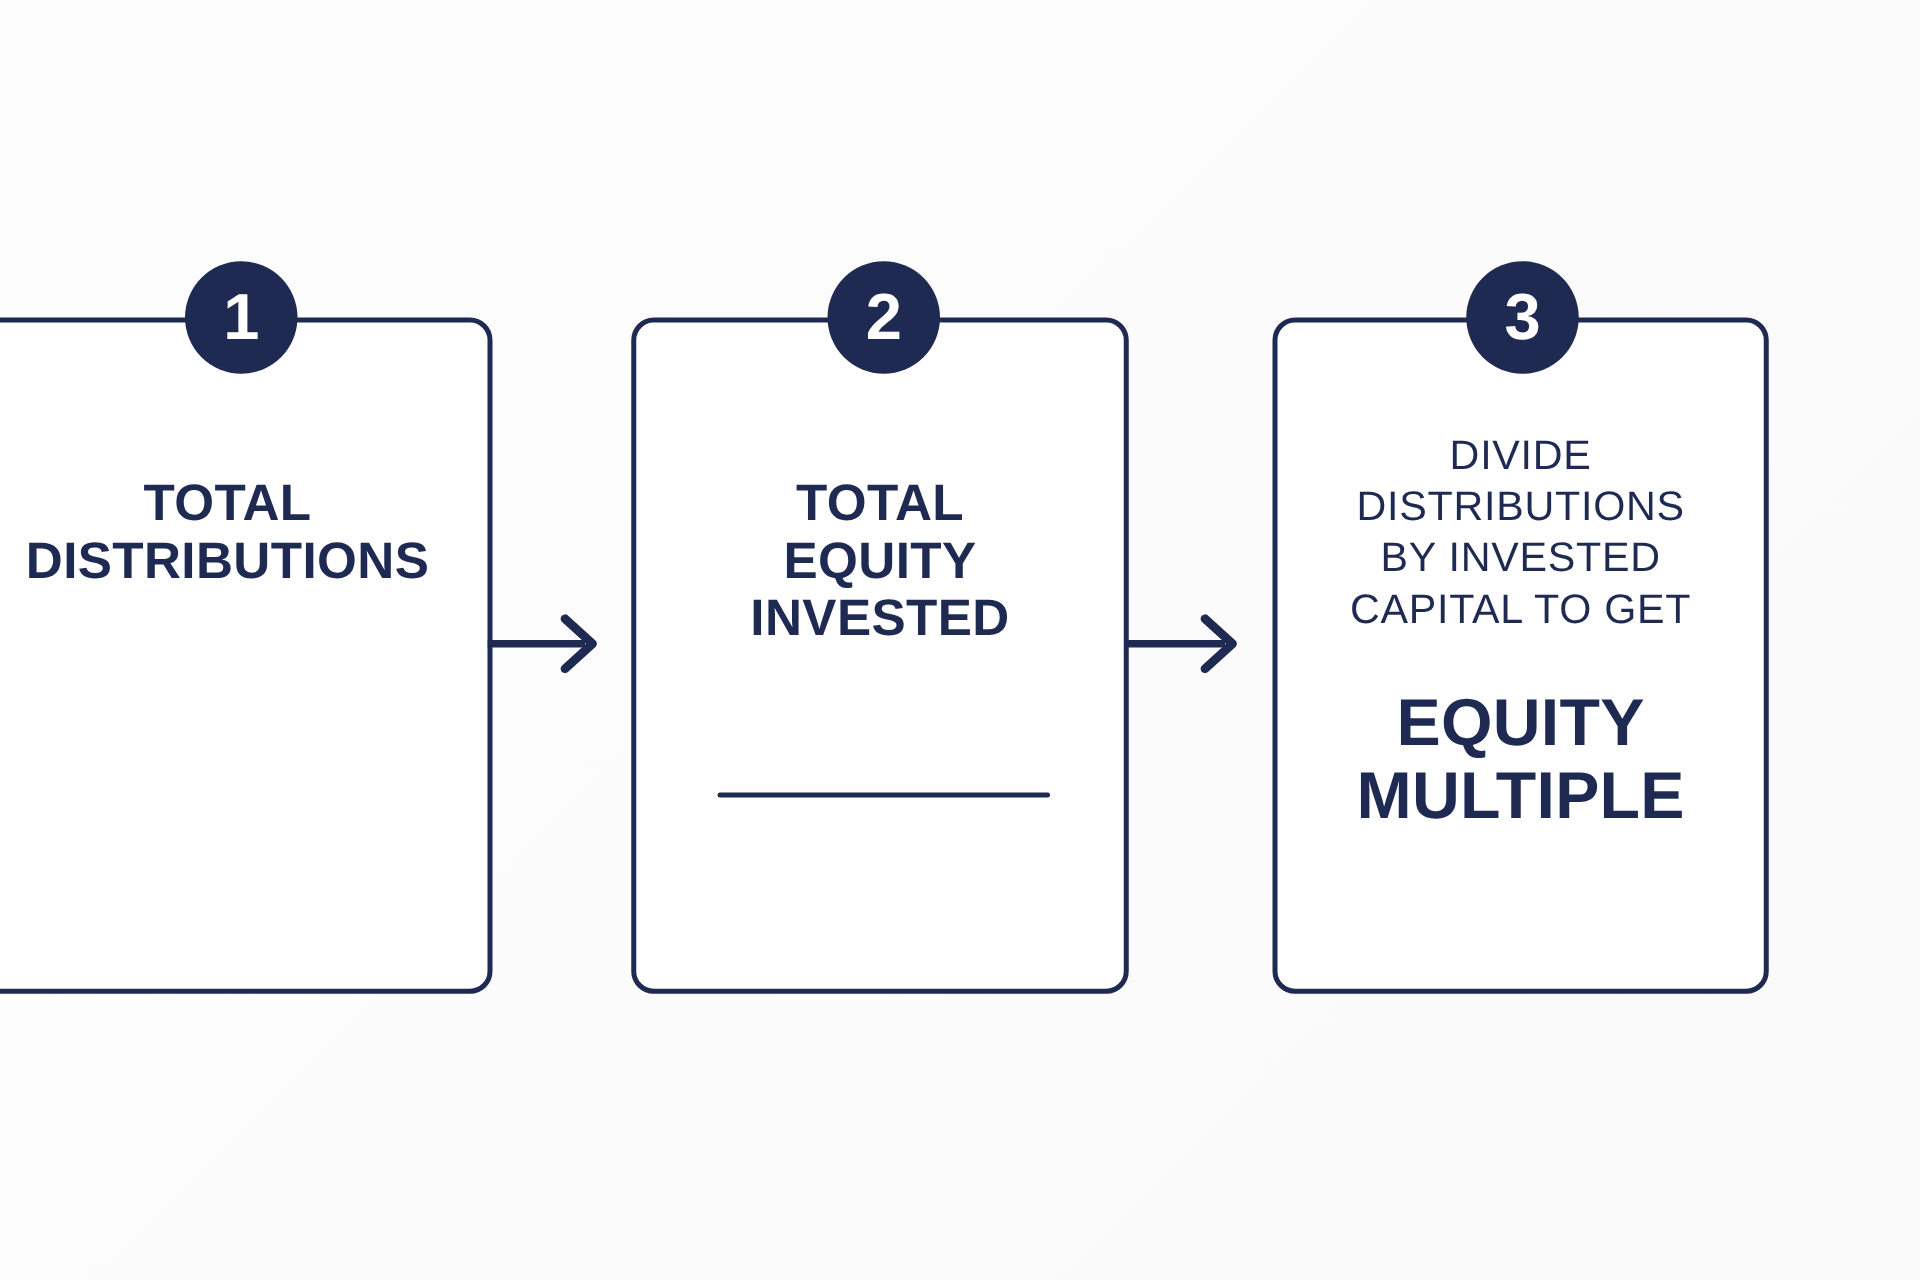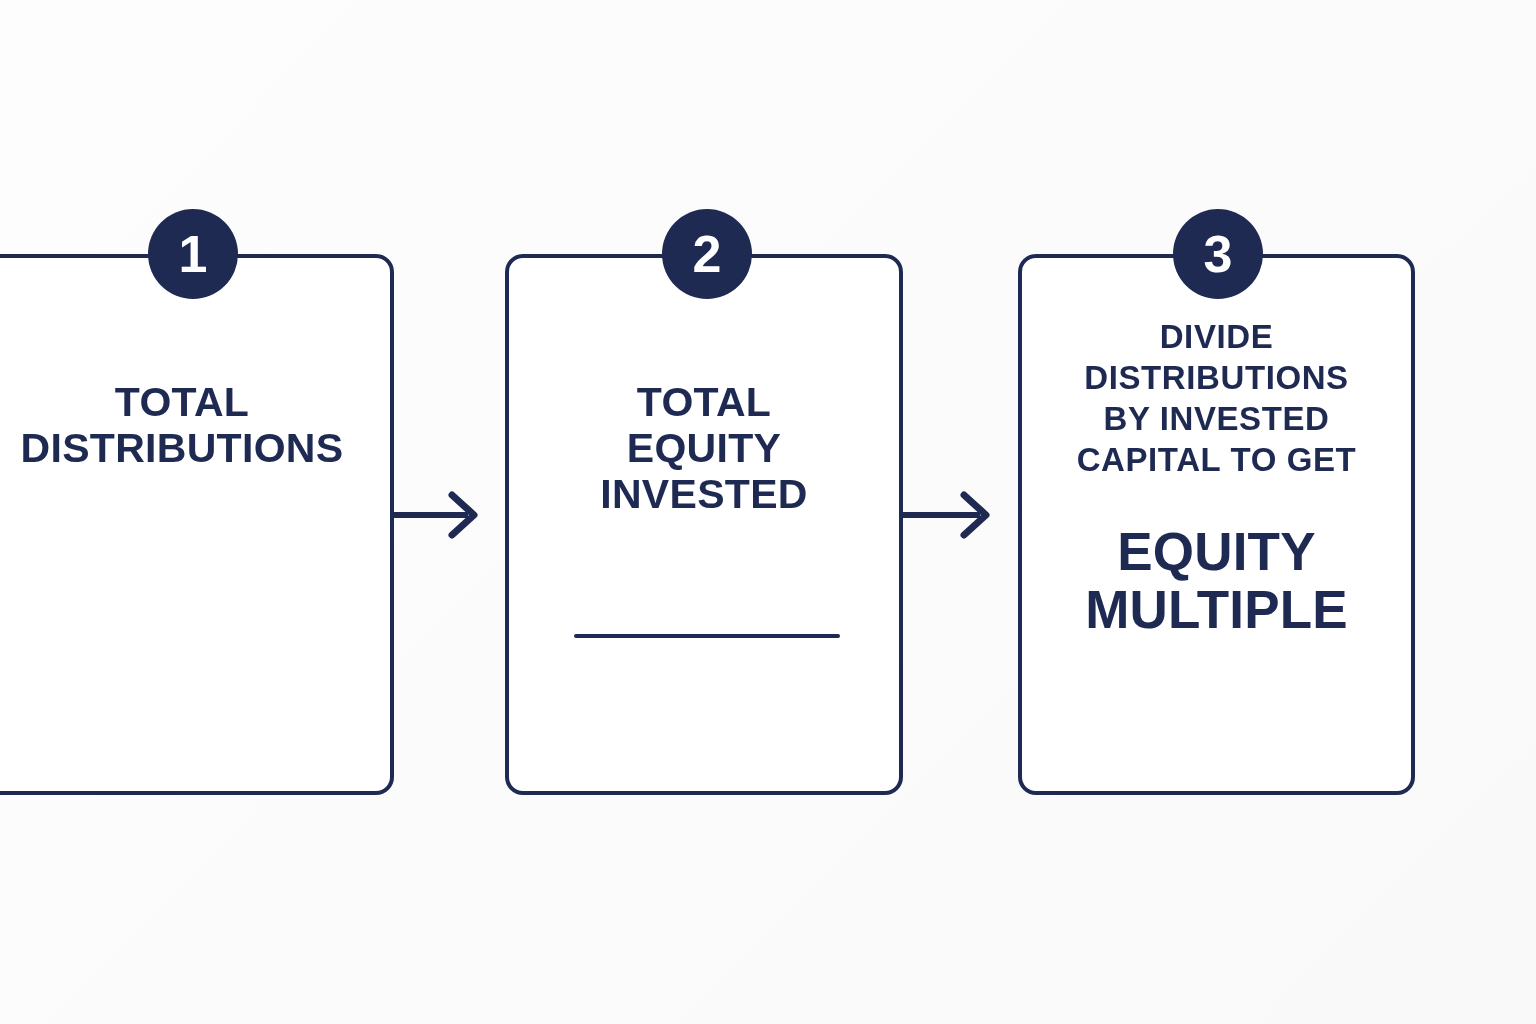--- a/index.html
+++ b/index.html
@@ -110,25 +110,25 @@
     left: 65px;
     top: 376px;
     width: 266px;
     height: 4px;
     background: #1e2a52;
     border-radius: 2px;
   }
 
   
   .c3-lead {
-    margin-top: 59px;
+    margin-top: 86px;
     width: 100%;
     padding: 0 10px;
     box-sizing: border-box;
-    font-weight: 700;
+    font-weight: 400;
     font-size: 33px;
     line-height: 1.24;
     letter-spacing: 0.6px;
   }
   .c3-result {
     margin-top: 42px;
     width: 100%;
     padding: 0 8px;
     box-sizing: border-box;
     font-weight: 700;

